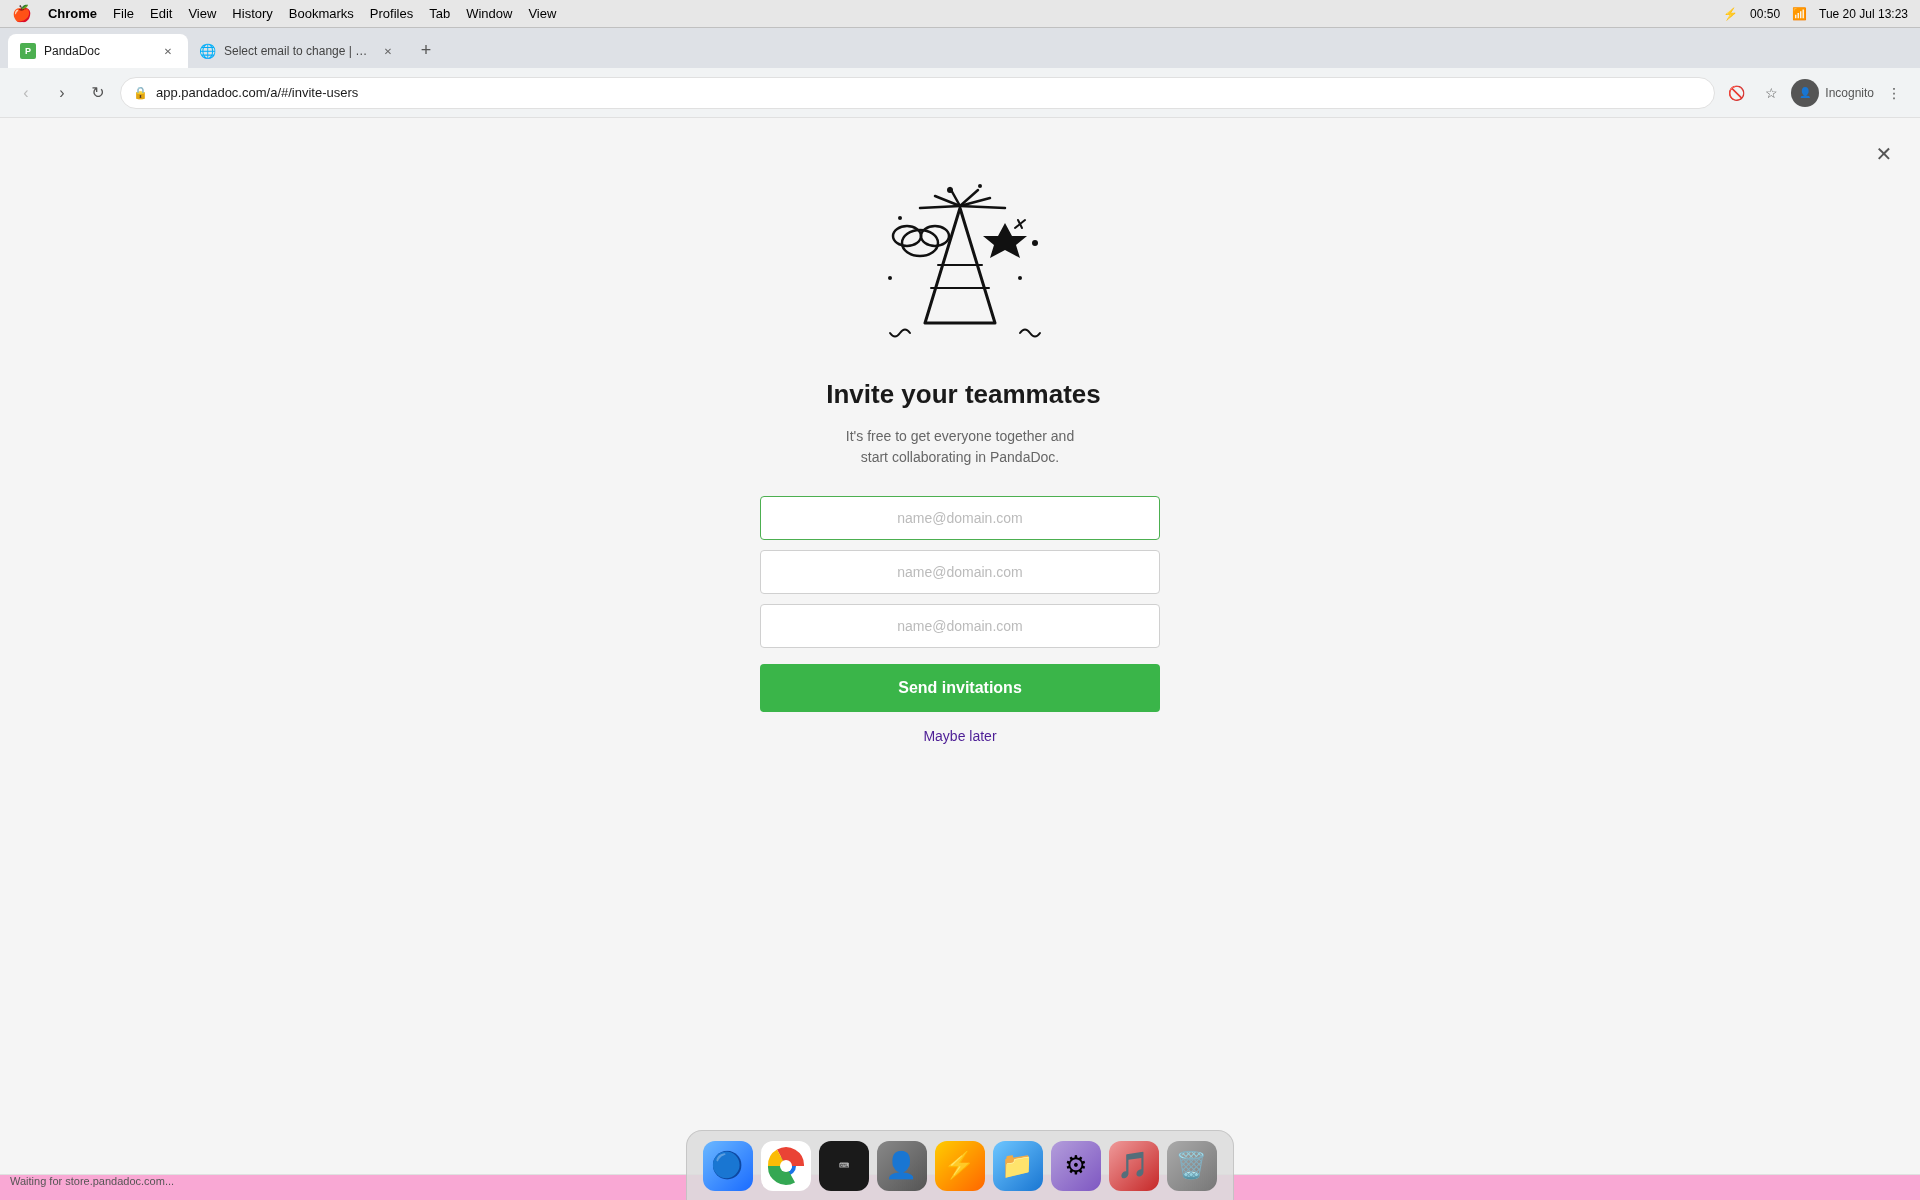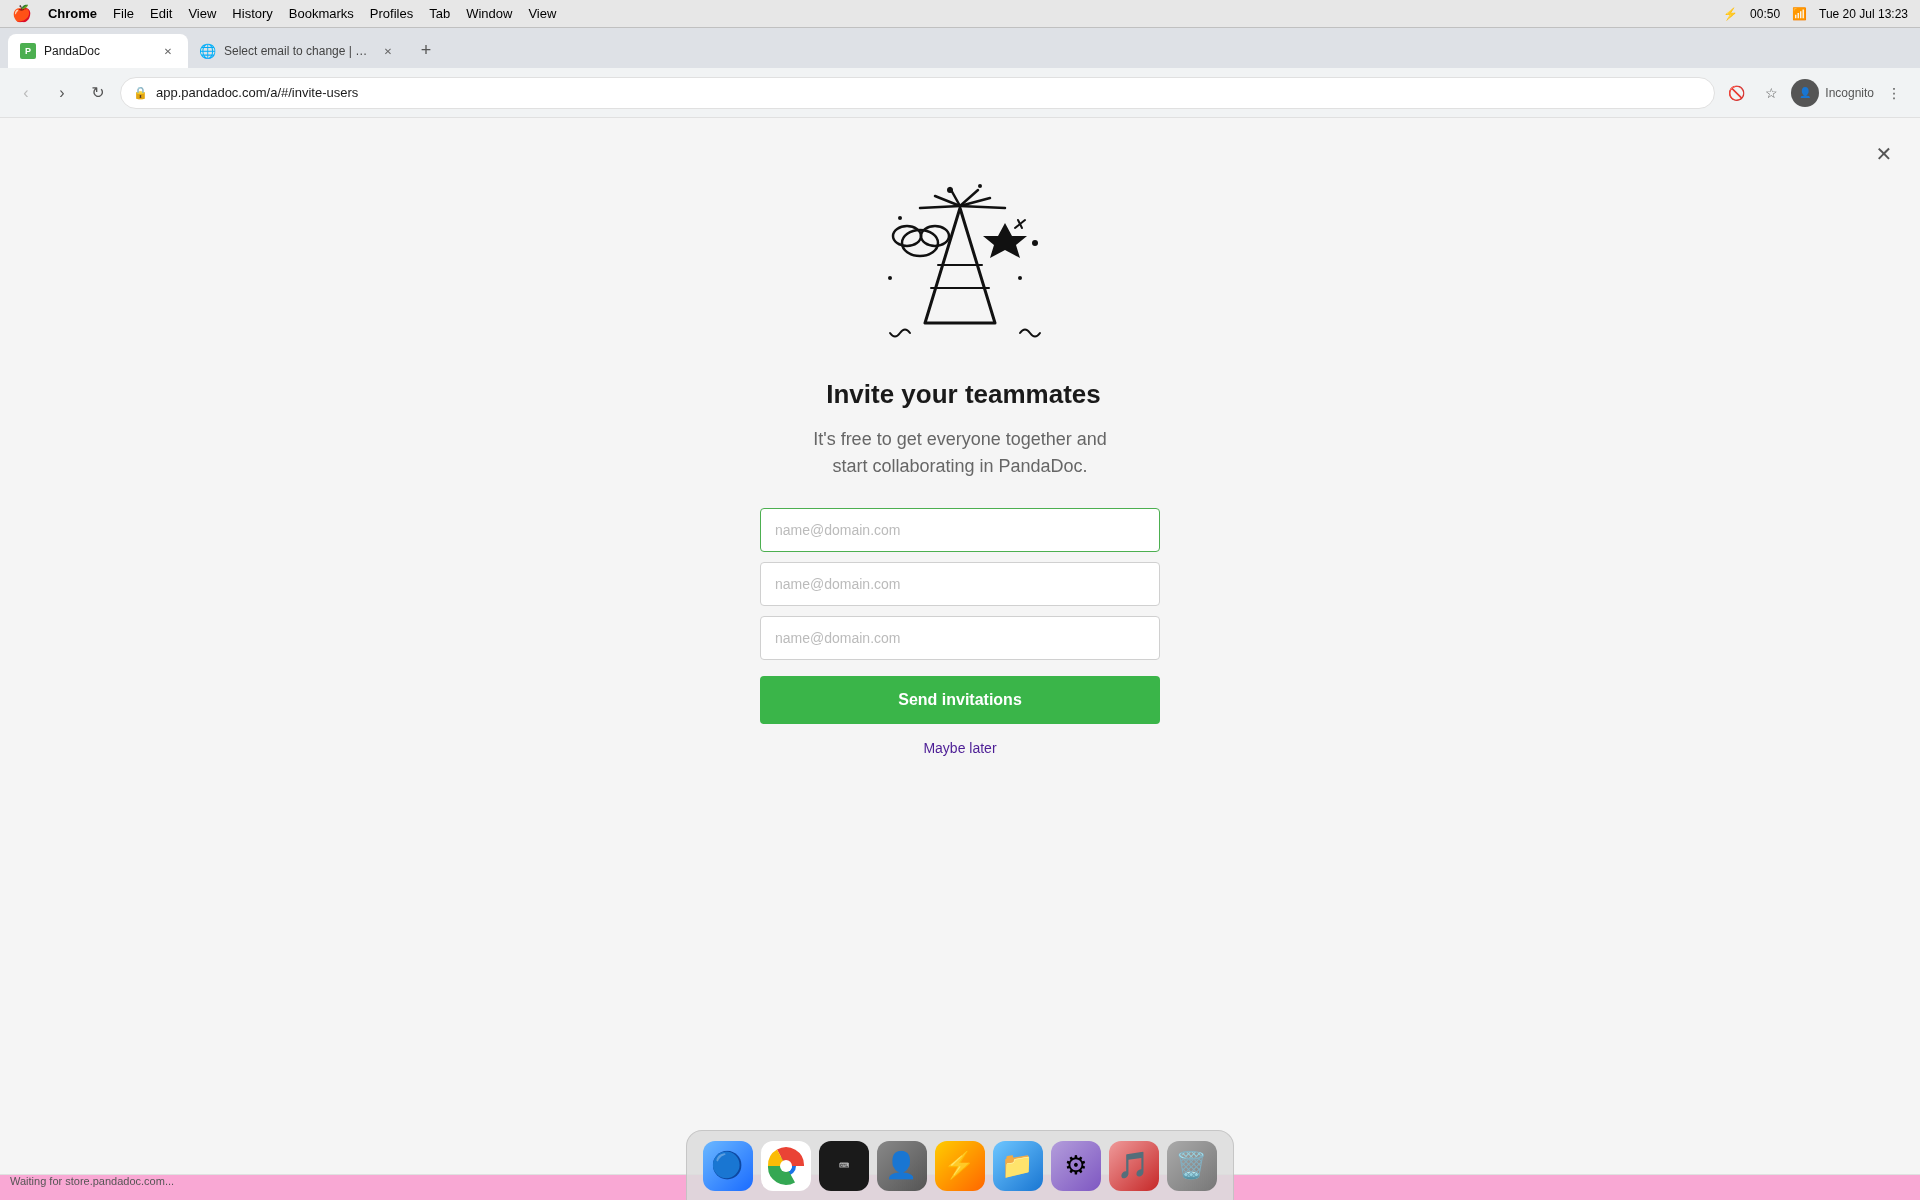--- a/index.html
+++ b/index.html
@@ -280,21 +280,21 @@
       font-size: 26px;
       font-weight: 700;
       color: #1a1a1a;
       text-align: center;
       line-height: 1.3;
       margin-bottom: 14px;
       margin-left: 7px;
     }
 
     .invite-subtext {
-      font-size: 18px;
+      font-size: 14px;
       color: #666;
       text-align: center;
       line-height: 1.5;
       margin-bottom: 28px;
     }
 
     .email-inputs {
       width: 100%;
       display: flex;
       flex-direction: column;
@@ -306,20 +306,21 @@
       width: 100%;
       height: 44px;
       border: 1.5px solid #d0d0d0;
       border-radius: 4px;
       padding: 0 14px;
       font-size: 14px;
       color: #999;
       outline: none;
       background: #fff;
       font-family: inherit;
+      text-align: center;
     }
 
     .email-input:first-child {
       border-color: #4CAF50;
       color: #1a1a1a;
     }
 
     .email-input::placeholder {
       color: #bbb;
     }

